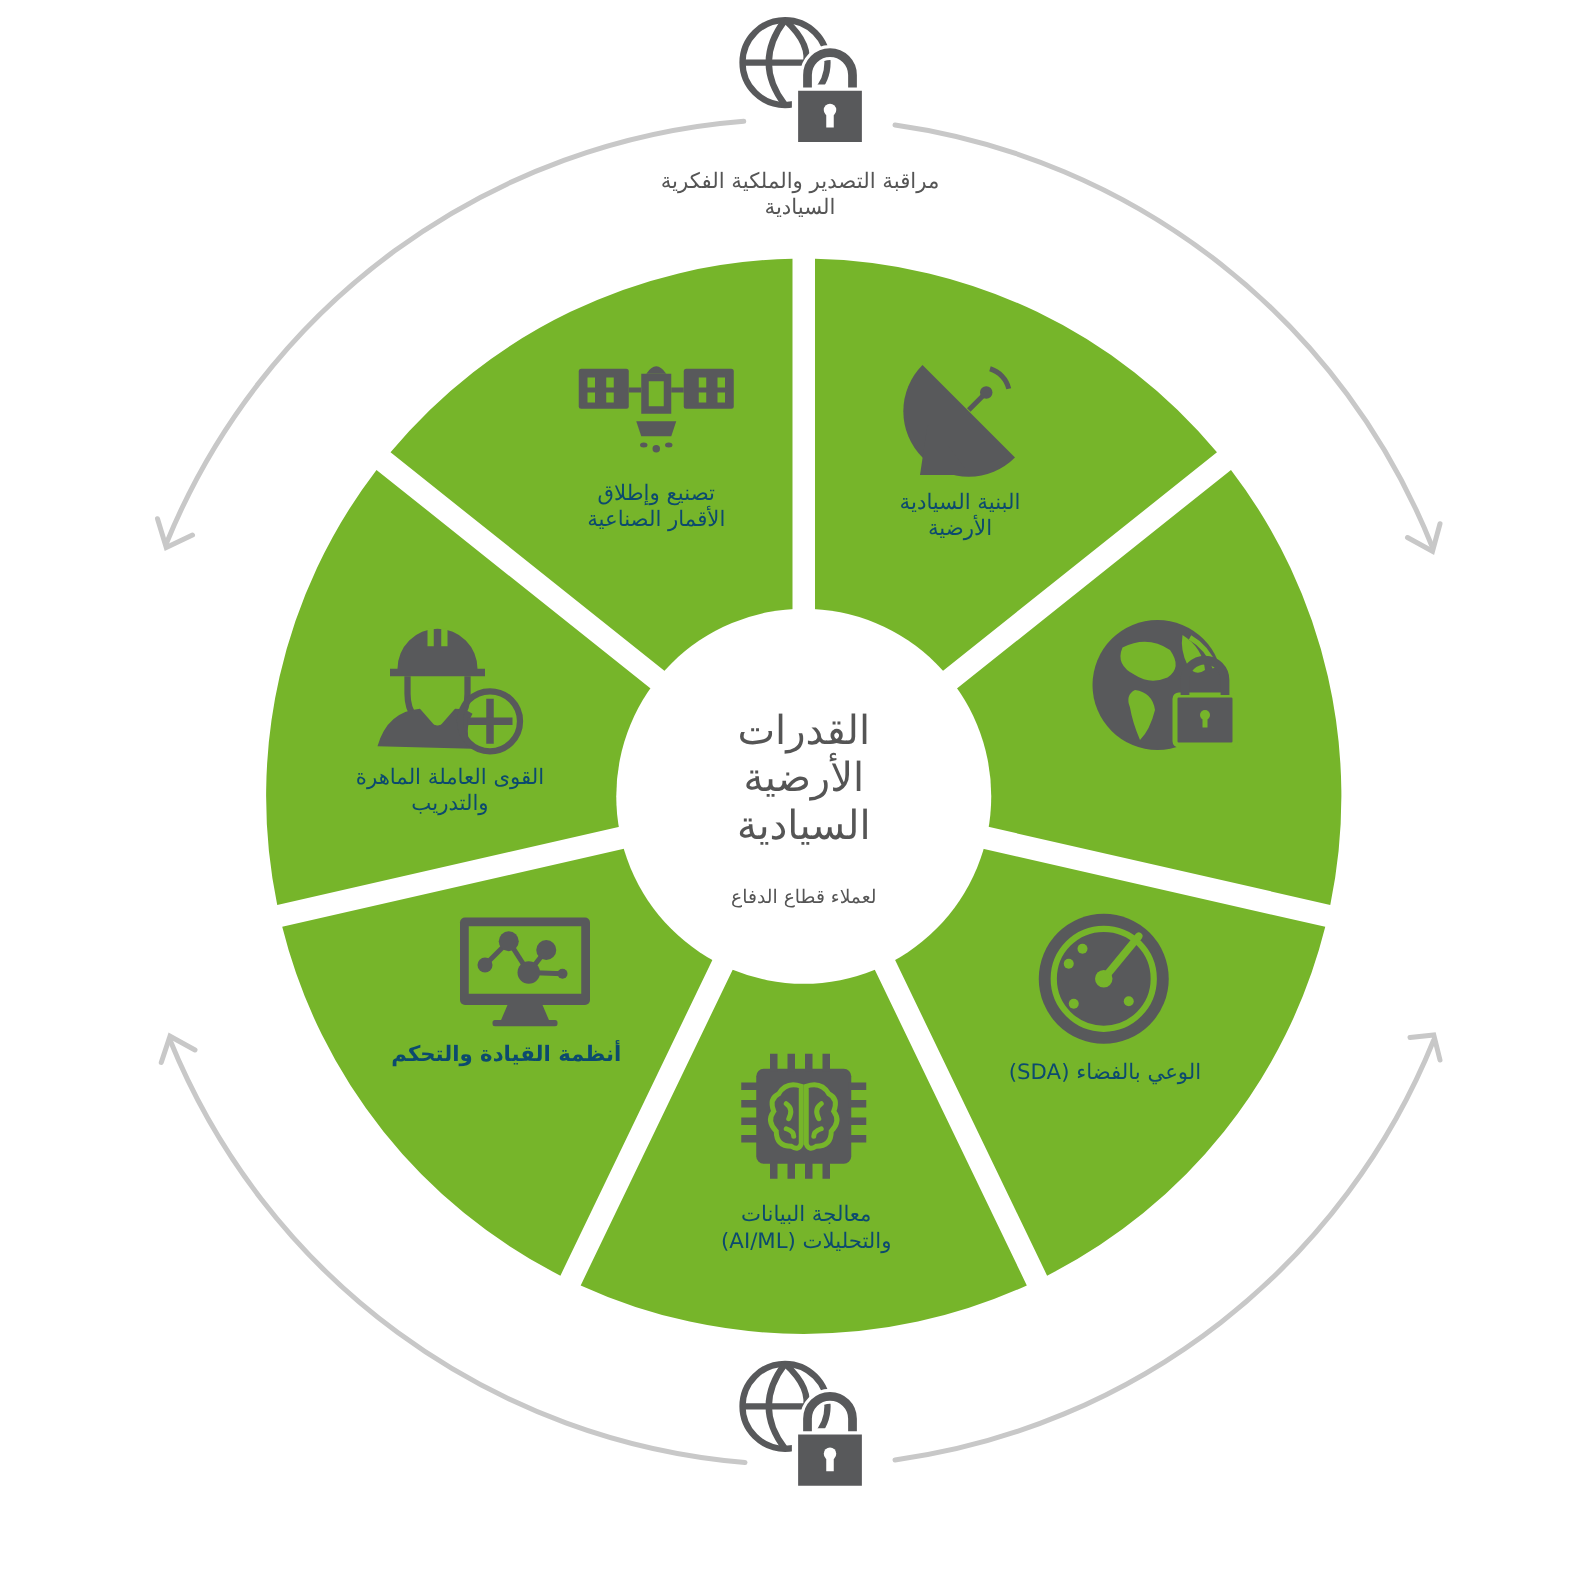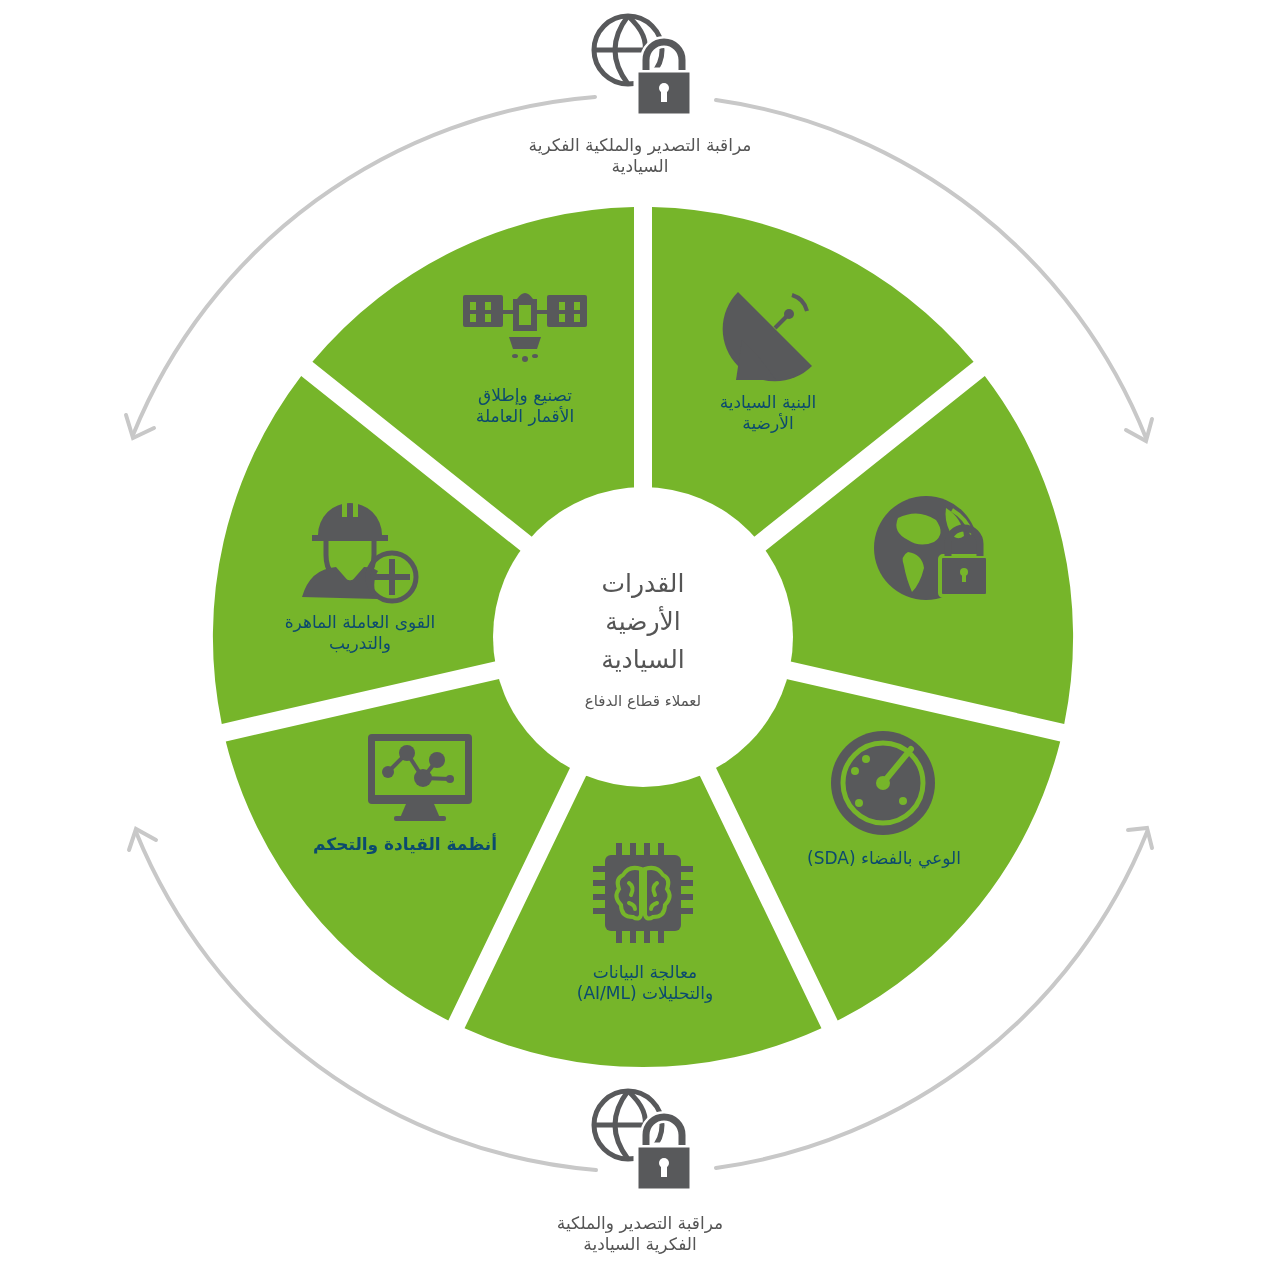--- a/index.html
+++ b/index.html
@@ -17,26 +17,26 @@
       position: absolute; direction: rtl; text-align: center;
       color: #555555; font-size: 17px; line-height: 21px;
       font-family: "DejaVu Sans", sans-serif;
       transform: translate(-50%, 0);
       white-space: nowrap;
     }
     .outer-label .line { display: block; }
     .center-title {
       position: absolute; left: 643px; top: 565px; transform: translate(-50%, 0);
       direction: rtl; text-align: center; color: #555555;
-      font-size: 25px; line-height: 38px; font-weight: normal;
+      font-size: 32px; line-height: 38px; font-weight: normal;
       font-family: "DejaVu Sans", sans-serif; white-space: nowrap;
     }
     .center-title .line { display: block; }
     .center-subtitle {
-      position: absolute; left: 643px; top: 692px; transform: translate(-50%, 0);
+      position: absolute; left: 643px; top: 708px; transform: translate(-50%, 0);
       direction: rtl; text-align: left; color: #555555;
       font-size: 15px; line-height: 18px; white-space: nowrap;
       font-family: "DejaVu Sans", sans-serif;
     }
   </style>
 </head>
 <body>
 
 <div id="stage">
 
@@ -208,24 +208,20 @@
         <circle cx="36" cy="38" r="5" fill="#ffffff"></circle>
         <rect x="33" y="38" width="6" height="14" fill="#ffffff"></rect>
       </g>
     </g>
   </svg>
 
   <div class="outer-label" style="left:640px; top:135px;">
     <span class="line">مراقبة التصدير والملكية الفكرية</span>
     <span class="line">السيادية</span>
   </div>
-  <div class="outer-label" style="left:640px; top:1213px;">
-    <span class="line">مراقبة التصدير والملكية</span>
-    <span class="line">الفكرية السيادية</span>
-  </div>
 
   <div class="center-title">
     <span class="line">القدرات</span>
     <span class="line">الأرضية</span>
     <span class="line">السيادية</span>
   </div>
   <div class="center-subtitle">لعملاء قطاع الدفاع</div>
 
   <div class="label" style="left:768px; top:392px;">
     <span class="line">البنية السيادية</span>
@@ -240,15 +236,15 @@
   </div>
   <div class="label" style="left:405px; top:834px;font-weight:bold;">
     <span class="line">أنظمة القيادة والتحكم</span>
   </div>
   <div class="label" style="left:360px; top:612px;">
     <span class="line">القوى العاملة الماهرة</span>
     <span class="line">والتدريب</span>
   </div>
   <div class="label" style="left:525px; top:385px;">
     <span class="line">تصنيع وإطلاق</span>
-    <span class="line">الأقمار العاملة</span>
+    <span class="line">الأقمار الصناعية</span>
   </div>
 </div>
 
 </body></html>

